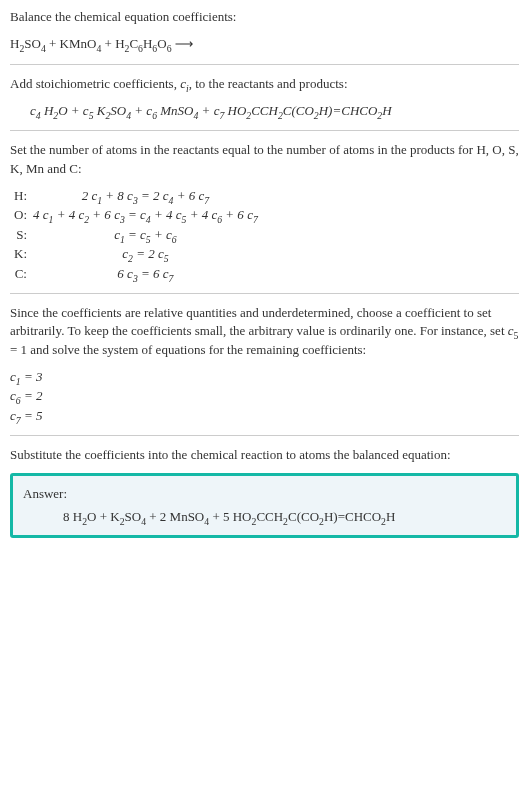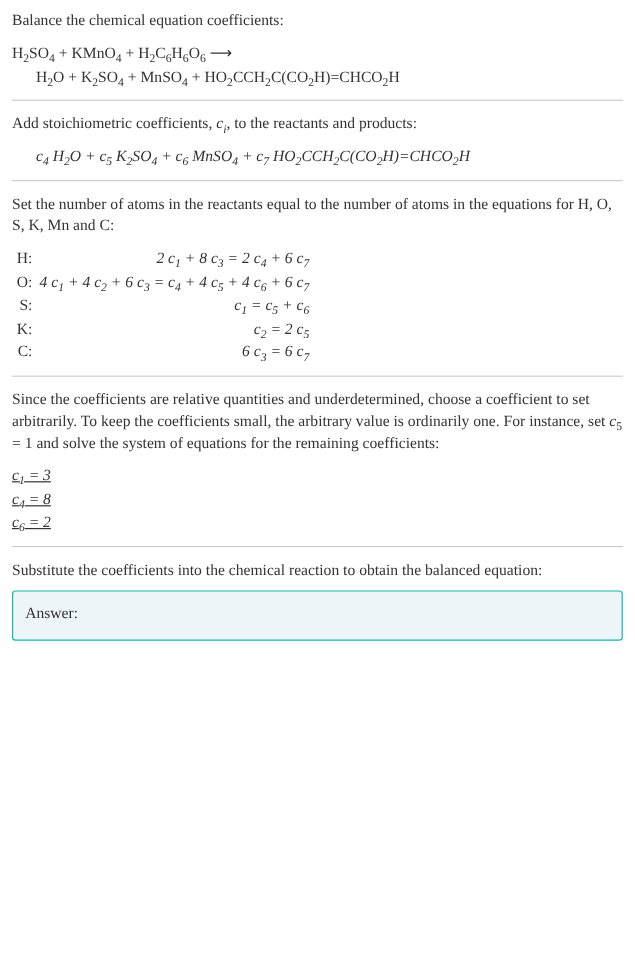--- a/index.html
+++ b/index.html
@@ -45,35 +45,34 @@
       margin-top: 4px;
       margin-left: 4px;
     }
     .atoms-table td.label {
       text-align: right;
       padding-right: 6px;
       vertical-align: top;
       white-space: nowrap;
     }
     .atoms-table td.value {
-      text-align: right;
+      text-align: center;
       vertical-align: top;
       font-style: italic;
     }
     .coeffs {
       margin-top: 4px;
       font-style: italic;
     }
     .coeffs div {
       line-height: 1.5;
-      text-decoration: underline;
     }
     .answer-box {
       background: #eef5f9;
-      border: 1px solid #14b8a6;
+      border: 3px solid #14b8a6;
       border-radius: 3px;
       padding: 8px 10px;
       margin-top: 6px;
     }
     .answer-label {
       margin-bottom: 4px;
     }
     .arrow {
       font-family: Arial, sans-serif;
     }
@@ -83,33 +82,32 @@
     .text-block {
       line-height: 1.4;
     }
   </style>
 </head>
 <body>
 
 <div class="section text-block">Balance the chemical equation coefficients:</div>
 <div class="equation">
   <span>H<sub>2</sub>SO<sub>4</sub> + KMnO<sub>4</sub> + H<sub>2</sub>C<sub>6</sub>H<sub>6</sub>O<sub>6</sub> <span class="arrow">⟶</span></span>
-  <span class="cont">H<sub>2</sub>O + K<sub>2</sub>SO<sub>4</sub> + MnSO<sub>4</sub> + HO<sub>2</sub>CCH<sub>2</sub>C(CO<sub>2</sub>H)=CHCO<sub>2</sub>H</span>
 </div>
 
 <hr>
 
 <div class="section text-block">Add stoichiometric coefficients, <span class="italic">c</span><sub class="sub-i">i</sub>, to the reactants and products:</div>
 <div class="equation italic">
   <span class="cont"><span class="italic">c</span><sub>4</sub> H<sub>2</sub>O + <span class="italic">c</span><sub>5</sub> K<sub>2</sub>SO<sub>4</sub> + <span class="italic">c</span><sub>6</sub> MnSO<sub>4</sub> + <span class="italic">c</span><sub>7</sub> HO<sub>2</sub>CCH<sub>2</sub>C(CO<sub>2</sub>H)=CHCO<sub>2</sub>H</span>
 </div>
 
 <hr>
 
-<div class="section text-block">Set the number of atoms in the reactants equal to the number of atoms in the equations for H, O, S, K, Mn and C:</div>
+<div class="section text-block">Set the number of atoms in the reactants equal to the number of atoms in the products for H, O, S, K, Mn and C:</div>
 <table class="atoms-table">
   <tbody>
       <tr>
     <td class="label">H:</td>
     <td class="value">2 <span class="italic">c</span><sub>1</sub> + 8 <span class="italic">c</span><sub>3</sub> = 2 <span class="italic">c</span><sub>4</sub> + 6 <span class="italic">c</span><sub>7</sub></td>
   </tr>
   <tr>
     <td class="label">O:</td>
     <td class="value">4 <span class="italic">c</span><sub>1</sub> + 4 <span class="italic">c</span><sub>2</sub> + 6 <span class="italic">c</span><sub>3</sub> = <span class="italic">c</span><sub>4</sub> + 4 <span class="italic">c</span><sub>5</sub> + 4 <span class="italic">c</span><sub>6</sub> + 6 <span class="italic">c</span><sub>7</sub></td>
   </tr>
@@ -126,25 +124,26 @@
     <td class="value">6 <span class="italic">c</span><sub>3</sub> = 6 <span class="italic">c</span><sub>7</sub></td>
   </tr>
 </tbody>
   </table>
 
 <hr>
 
 <div class="section text-block">Since the coefficients are relative quantities and underdetermined, choose a coefficient to set arbitrarily. To keep the coefficients small, the arbitrary value is ordinarily one. For instance, set <span class="italic">c</span><sub>5</sub> = 1 and solve the system of equations for the remaining coefficients:</div>
 <div class="coeffs">
   <div><span class="italic">c</span><sub>1</sub> = 3</div>
-  <div><span class="italic">c</span><sub>4</sub> = 8</div>
   <div><span class="italic">c</span><sub>6</sub> = 2</div>
+  <div><span class="italic">c</span><sub>7</sub> = 5</div>
 </div>
 
 <hr>
 
-<div class="section text-block">Substitute the coefficients into the chemical reaction to obtain the balanced equation:</div>
+<div class="section text-block">Substitute the coefficients into the chemical reaction to atoms the balanced equation:</div>
 
 <div class="answer-box">
   <div class="answer-label">Answer:</div>
   <div class="equation" style="padding-left:20px;">
+    <span class="cont">8 H<sub>2</sub>O + K<sub>2</sub>SO<sub>4</sub> + 2 MnSO<sub>4</sub> + 5 HO<sub>2</sub>CCH<sub>2</sub>C(CO<sub>2</sub>H)=CHCO<sub>2</sub>H</span>
   </div>
 </div>
 
 </body></html>

